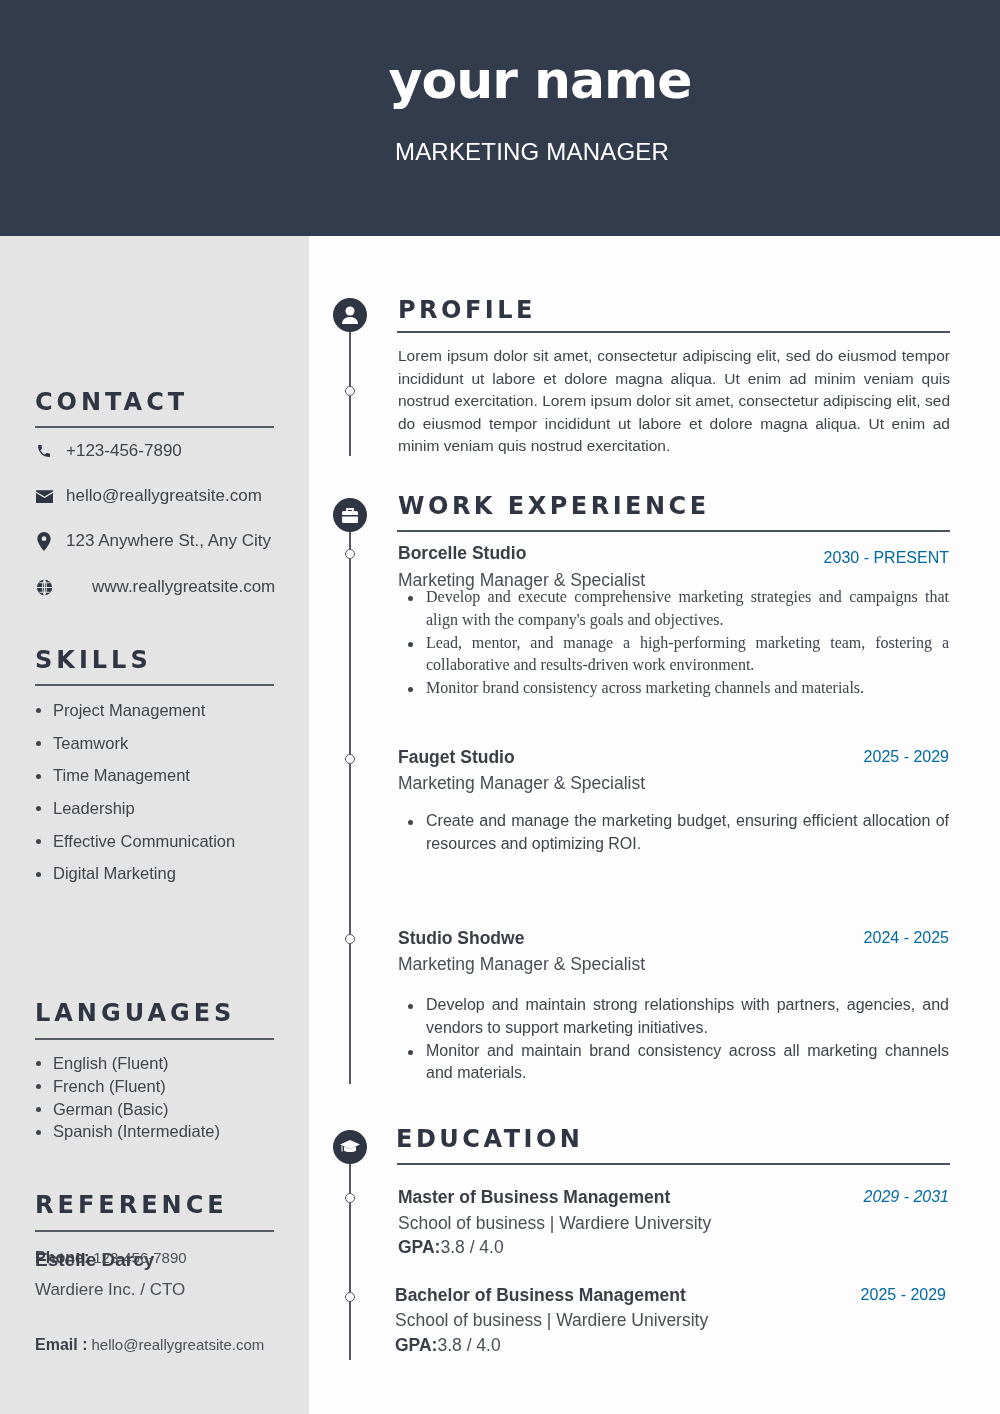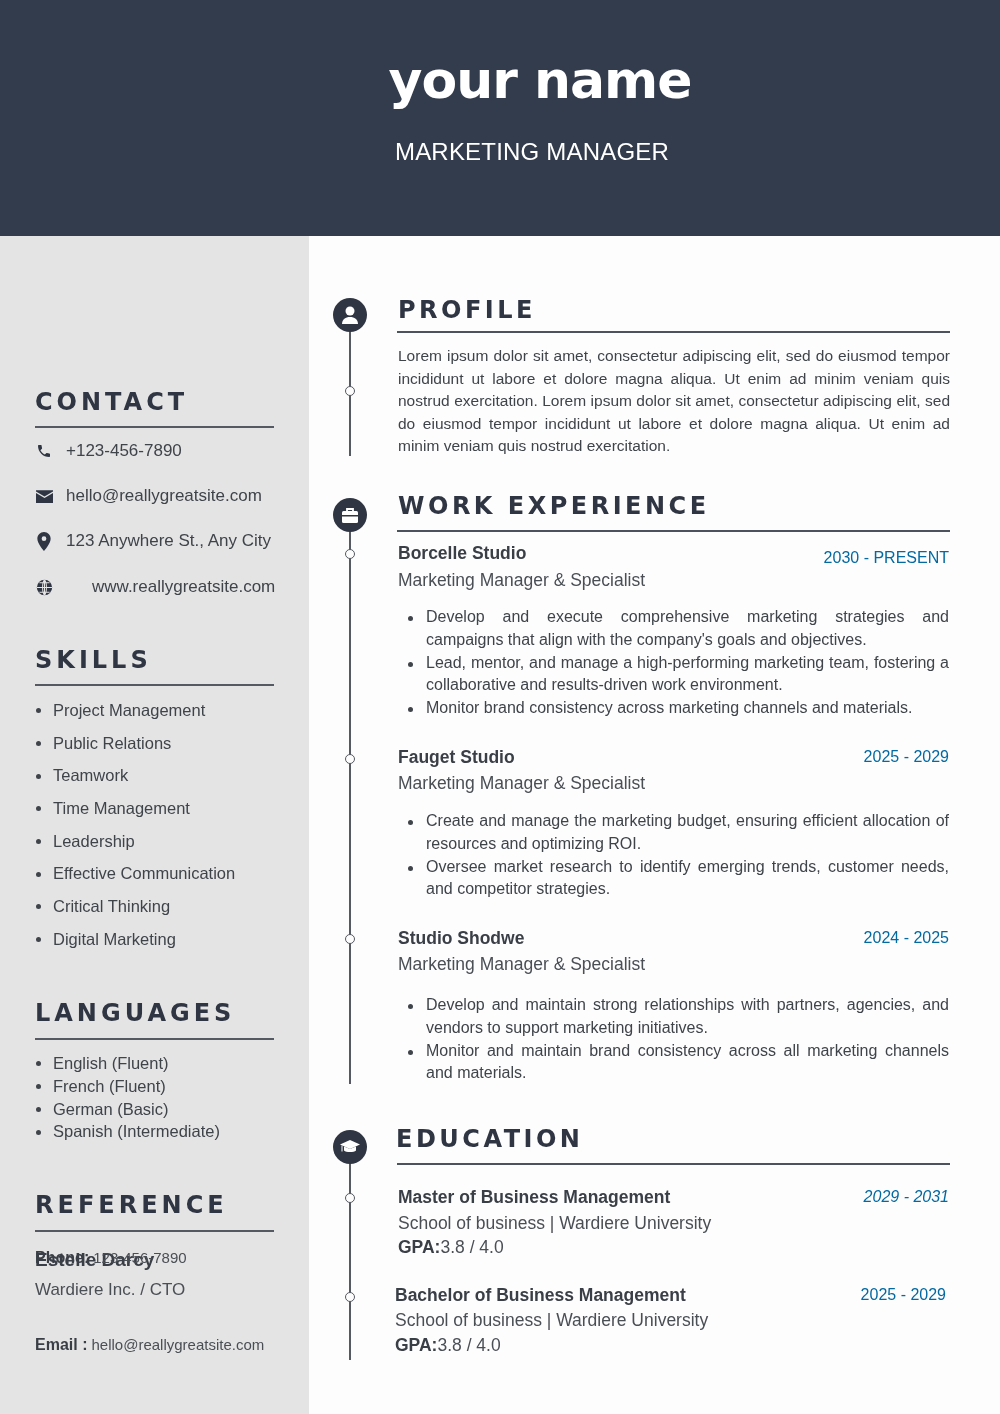--- a/index.html
+++ b/index.html
@@ -94,26 +94,24 @@
         <path d="M1 10h18M10 1v18M4 4.5h12M4 15.5h12M10 1c-3 3-3 15 0 18M10 1c3 3 3 15 0 18" stroke="#e4e4e4" stroke-width="1.2" fill="none"></path>
       </svg>
   </span>
   <span class="txt">www.reallygreatsite.com</span>
 </div>
 
 <div class="side-title" style="top:646px;">SKILLS</div>
 <div class="side-rule" style="top:684px;"></div>
 <ul class="bullet-list skills" style="top:694px;">
   <li>Project Management</li>
-  <li>Public Relations</li>
   <li>Teamwork</li>
   <li>Time Management</li>
   <li>Leadership</li>
   <li>Effective Communication</li>
-  <li>Critical Thinking</li>
   <li>Digital Marketing</li>
 </ul>
 
 <div class="side-title" style="top:999px;">LANGUAGES</div>
 <div class="side-rule" style="top:1038px;"></div>
 <ul class="bullet-list langs" style="top:1052px;">
   <li>English (Fluent)</li>
   <li>French (Fluent)</li>
   <li>German (Basic)</li>
   <li>Spanish (Intermediate)</li>
@@ -152,33 +150,32 @@
       <rect x="1" y="8" width="16" height="1.5" fill="#2f3542"></rect>
     </svg>
 </div>
 <div class="sec-title" style="top:492px;">WORK EXPERIENCE</div>
 <div class="sec-rule" style="top:530px;"></div>
 
 <div class="node-small" style="top:549px;"></div>
 <div class="job-co" style="top:543px;">Borcelle Studio</div>
 <div class="job-date" style="top:549px;">2030 - PRESENT</div>
 <div class="job-role" style="top:570px;">Marketing Manager &amp; Specialist</div>
-<ul class="job-bullets" style="top:606px;">
+<ul class="job-bullets" style="top:586px;font-family:Liberation Serif, serif;">
   <li>Develop and execute comprehensive marketing strategies and campaigns that align with the company's goals and objectives.</li>
   <li>Lead, mentor, and manage a high-performing marketing team, fostering a collaborative and results-driven work environment.</li>
   <li>Monitor brand consistency across marketing channels and materials.</li>
 </ul>
 
 <div class="node-small" style="top:754px;"></div>
 <div class="job-co" style="top:747px;">Fauget Studio</div>
 <div class="job-date" style="top:748px;">2025 -  2029</div>
 <div class="job-role" style="top:773px;">Marketing Manager &amp; Specialist</div>
 <ul class="job-bullets" style="top:810px;">
   <li>Create and manage the marketing budget, ensuring efficient allocation of resources and optimizing ROI.</li>
-  <li>Oversee market research to identify emerging trends, customer needs, and competitor strategies.</li>
 </ul>
 
 <div class="node-small" style="top:934px;"></div>
 <div class="job-co" style="top:928px;">Studio Shodwe</div>
 <div class="job-date" style="top:929px;">2024 - 2025</div>
 <div class="job-role" style="top:954px;">Marketing Manager &amp; Specialist</div>
 <ul class="job-bullets" style="top:994px;">
   <li>Develop and maintain strong relationships with partners, agencies, and vendors to support marketing initiatives.</li>
   <li>Monitor and maintain brand consistency across all marketing channels and materials.</li>
 </ul>

